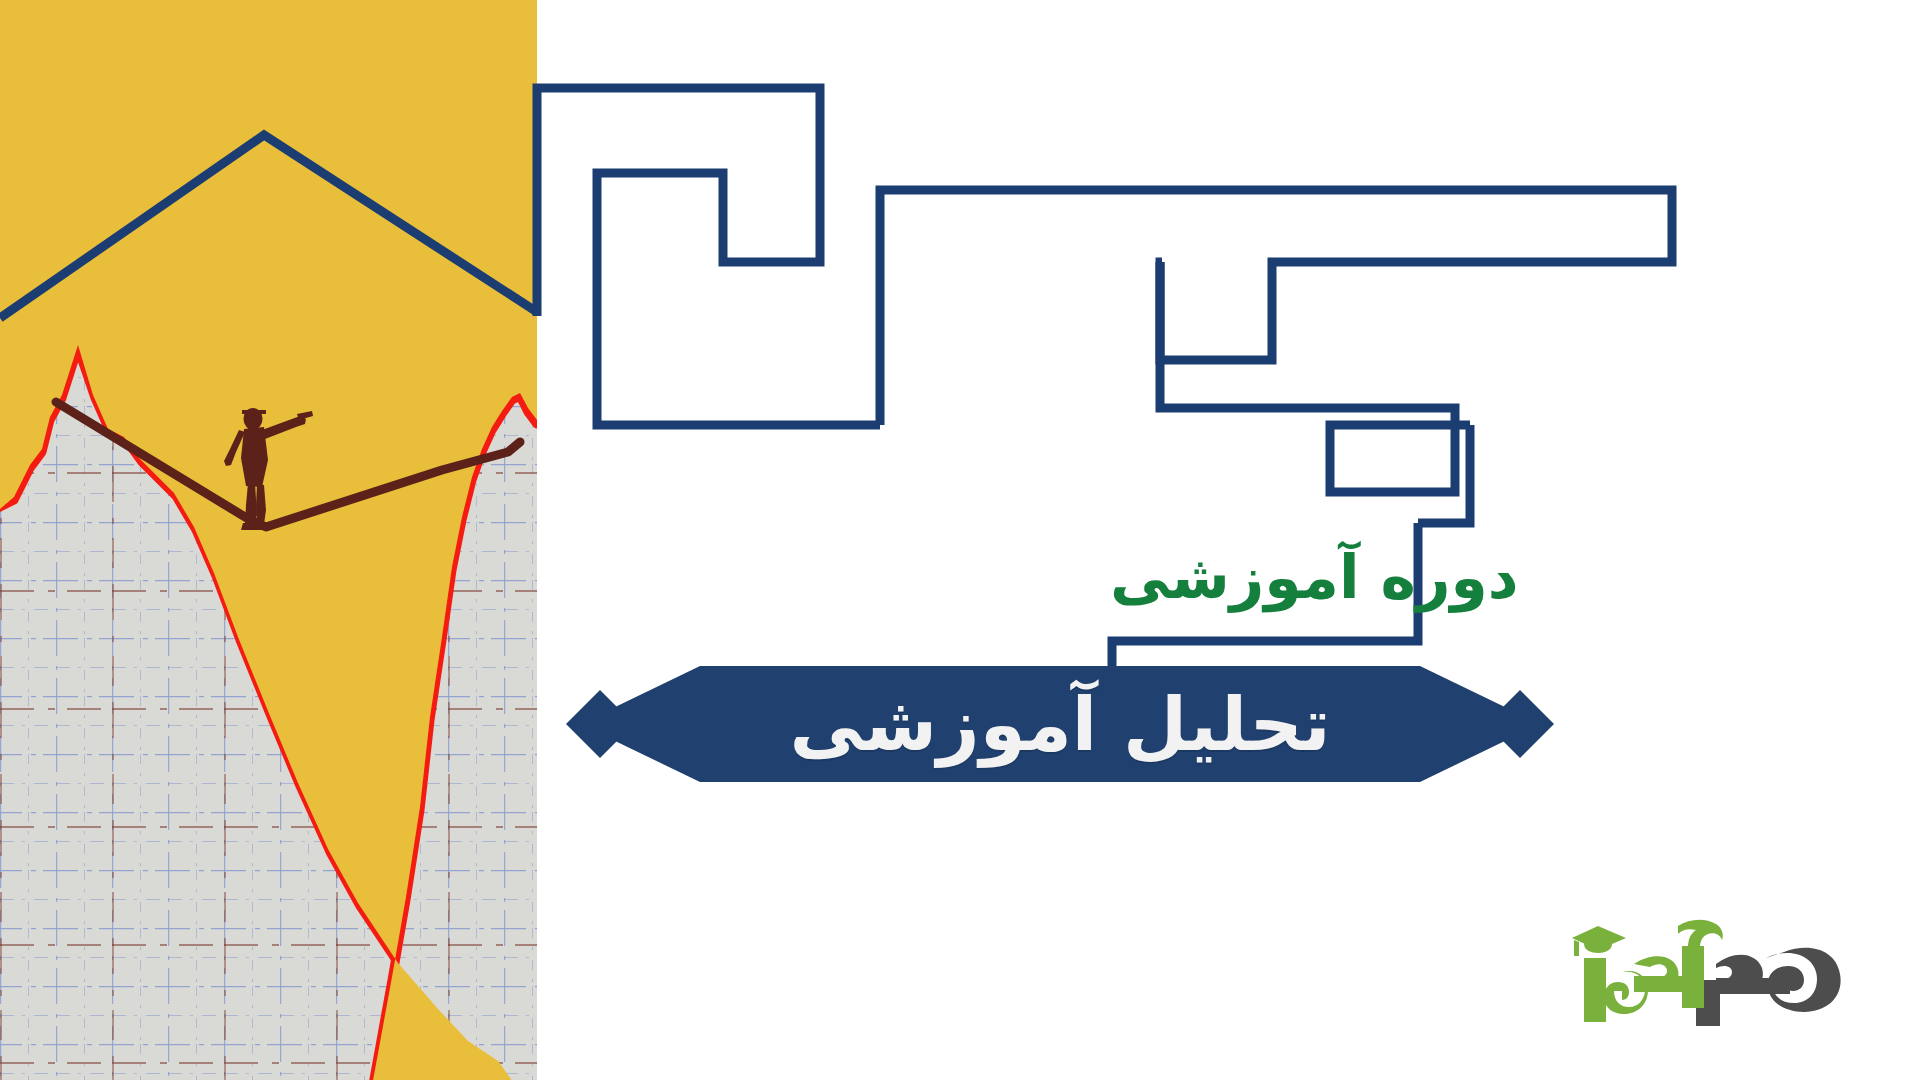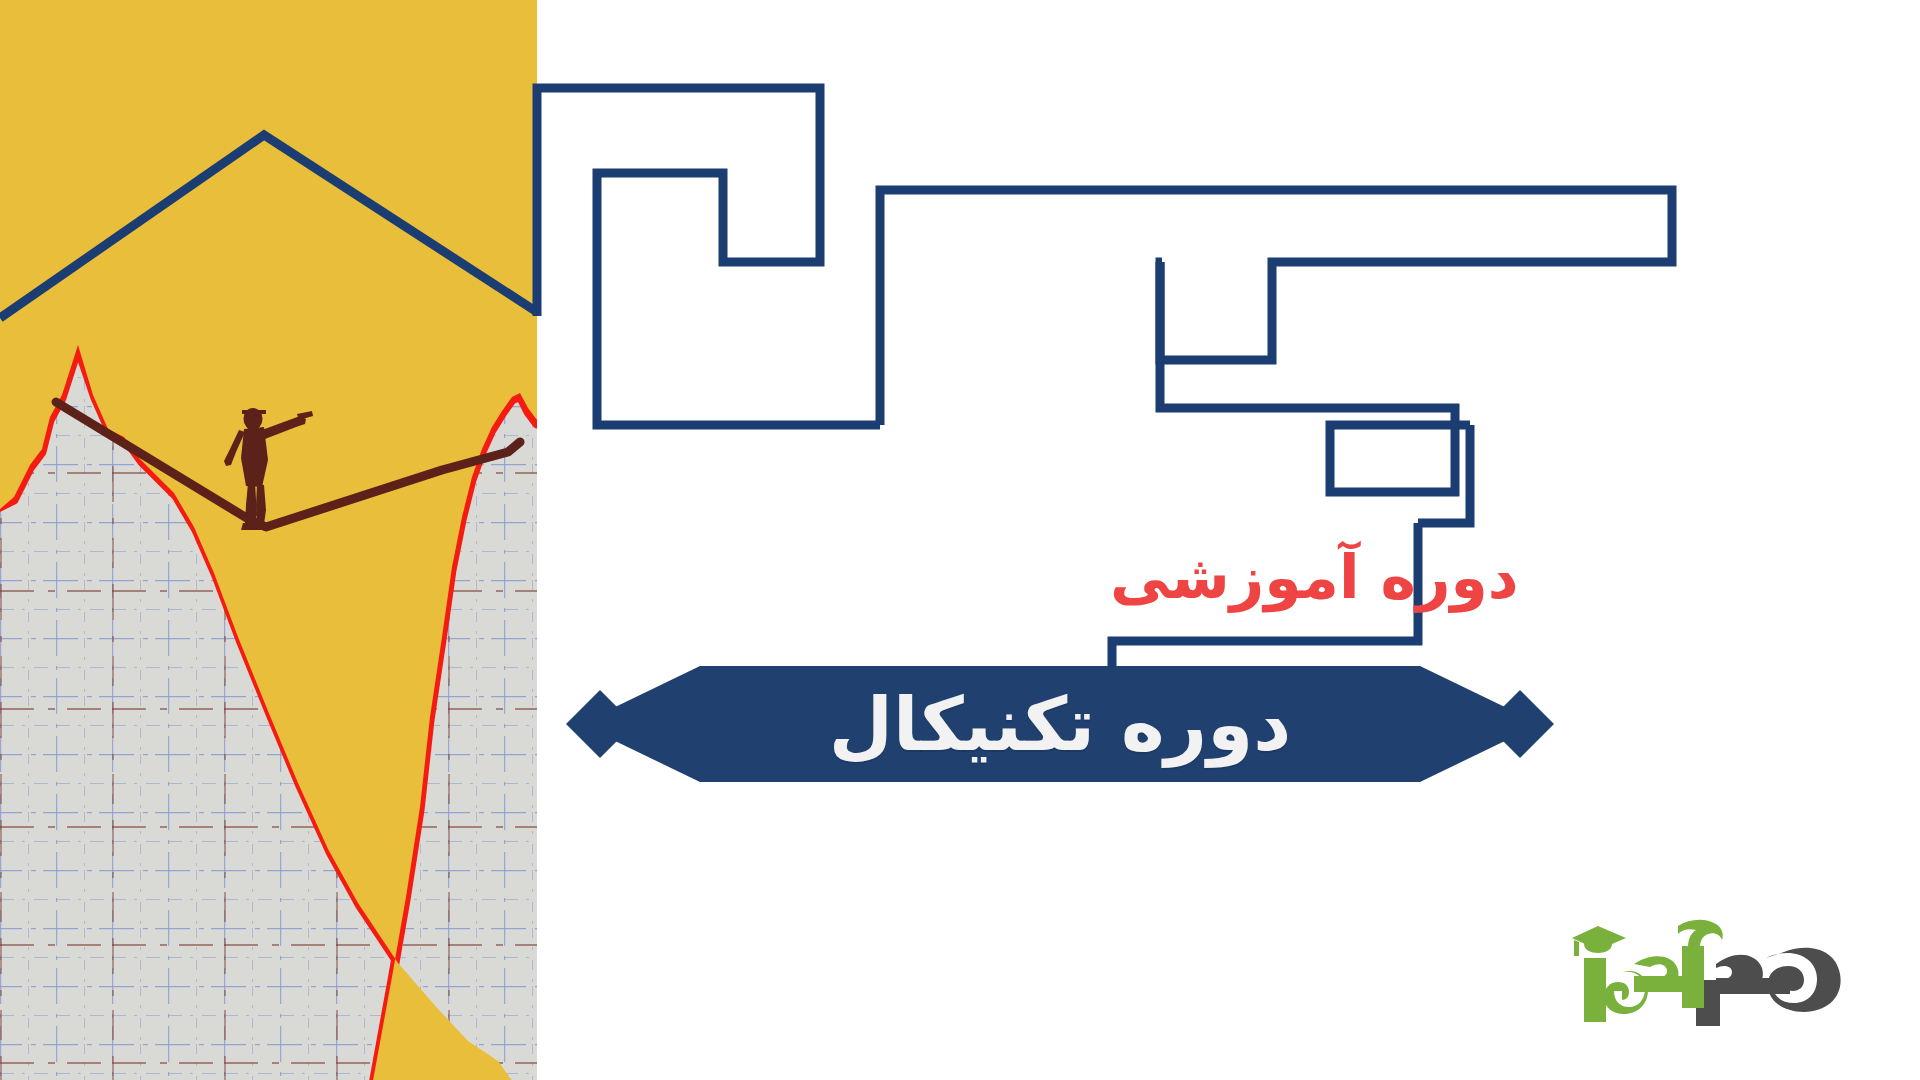--- a/index.html
+++ b/index.html
@@ -34,21 +34,21 @@
     text-shadow:0 2px 0 rgba(0,0,0,.10);
     pointer-events:none;
     user-select:none;
   }
   
   #subtitle-text{
     position:absolute;
     left:1110px;top:534px;
     width:420px;height:86px;
     display:flex;align-items:center;justify-content:flex-end;
-    color:#ef4444;
+    color:#15803d;
     font-size:60px;
     font-weight:bold;
     direction:rtl;
     white-space:nowrap;
     user-select:none;
   }
   
   #logo{
     position:absolute;
     left:1568px;top:912px;
@@ -167,21 +167,21 @@
 
     <g>
       <polygon fill="#20406F" points="700,666 1420,666 1540,724 1420,782 700,782 580,724"></polygon>
       <polygon fill="#20406F" points="600,690 634,724 600,758 566,724"></polygon>
       <polygon fill="#20406F" points="1520,690 1554,724 1520,758 1486,724"></polygon>
     </g>
   </svg>
 
   <div id="subtitle-text">دوره آموزشی</div>
 
-  <div id="banner-text">دوره تکنیکال</div>
+  <div id="banner-text">تحلیل آموزشی</div>
 
   <div id="logo" title="هم‌آموز">
     <svg viewBox="0 0 320 120" xmlns="http://www.w3.org/2000/svg">
 
       <g fill="#4D4D4D">
 
         <path d="M216,40
                  c 26,-10 52,-2 56,22
                  c 4,22 -12,38 -36,38
                  c -20,0 -34,-10 -36,-24

